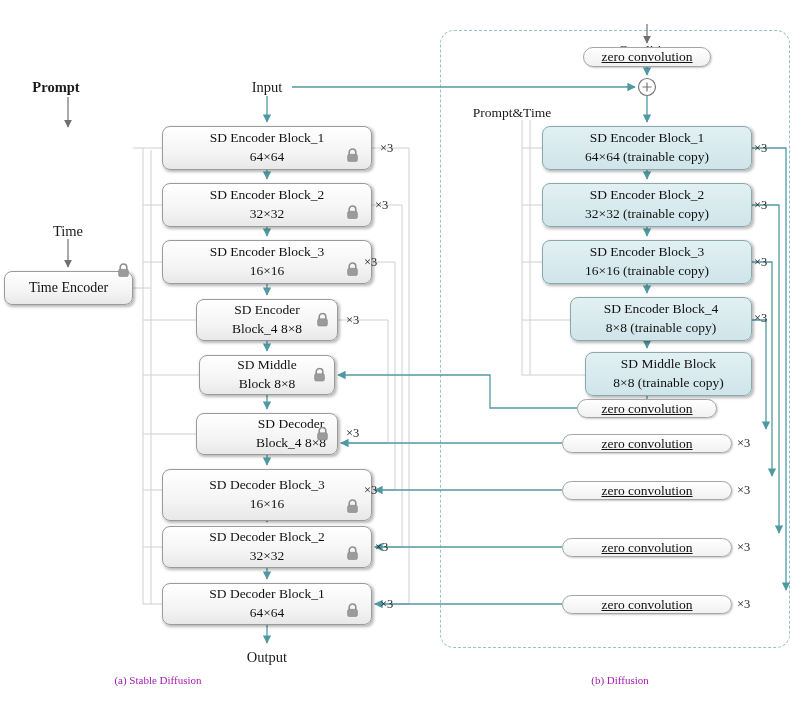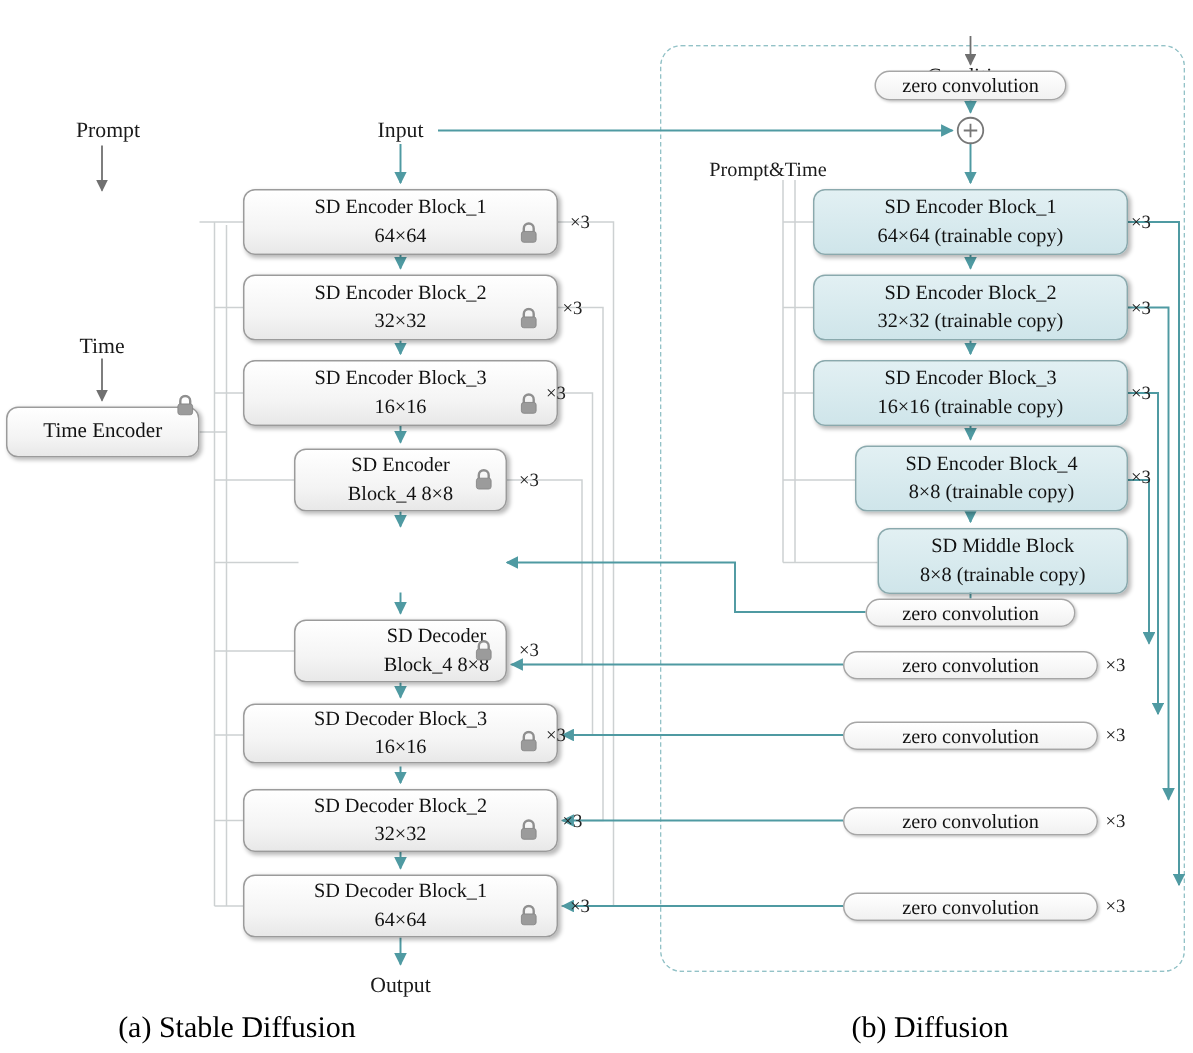--- a/index.html
+++ b/index.html
@@ -2,32 +2,32 @@
 <html><head>
 <meta charset="utf-8">
 <style>
   * { margin:0; padding:0; box-sizing:border-box; }
   html,body { background:#ffffff; }
   body { font-family:"Liberation Serif", serif; color:#111; }
   .canvas { position:relative; width:795px; height:702px; background:#fff; overflow:hidden; }
   .wires { position:absolute; left:0; top:0; pointer-events:none; }
   .lbl { position:absolute; transform:translateX(-50%); font-size:14.5px; white-space:nowrap; color:#1a1a1a; }
   .lbl.small { font-size:13.5px; }
-  .cap { position:absolute; transform:translateX(-50%); font-size:20px; color:#000000; white-space:nowrap; }
+  .cap { position:absolute; transform:translateX(-50%); font-size:11px; color:#a21caf; white-space:nowrap; }
   .box { position:absolute; border:1px solid #9b9b9b; border-radius:8px;
          background:linear-gradient(180deg,#ffffff 0%,#f4f4f4 62%,#e8e8e8 100%);
          box-shadow:1.5px 1.5px 3px rgba(0,0,0,0.28);
          display:flex; flex-direction:column; justify-content:center; align-items:center;
          font-size:13.5px; line-height:1.4; text-align:center; }
   .box.trainable { background:linear-gradient(180deg,#e2f0f3 0%,#cfe5ea 100%); border-color:#8aa9ad; }
   .box.encoder { font-size:14px; }
   .pill { position:absolute; border:1px solid #a6a6a6; border-radius:10px;
           background:linear-gradient(180deg,#ffffff,#f1f1f1);
           box-shadow:1px 1px 2px rgba(0,0,0,0.22);
-          font-size:13.5px; text-align:center; color:#111; }
+          font-size:13.5px; text-align:center; color:#111;text-decoration:underline; }
   .x3 { position:absolute; font-size:12.5px; color:#222; white-space:nowrap; }
   .lock { position:absolute; }
   .lock-br { right:12px; bottom:6px; }
   .lock-cr { right:8px; top:50%; transform:translateY(-50%); }
   .lock-tr { right:2px; top:-9px; }
   .dashed-frame { position:absolute; left:440px; top:30px; width:350px; height:618px;
                   border:1.6px dashed #93c2c7; border-radius:14px; }
 </style>
 </head>
 <body>
@@ -107,21 +107,21 @@
       <path d="M752,205 H779 V533" marker-end="url(#mT)"></path>
       <path d="M752,148 H786 V590" marker-end="url(#mT)"></path>
     </g>
 
     <g>
       <circle cx="647" cy="87" r="8.5" fill="#ffffff" stroke="#777777" stroke-width="1.2"></circle>
       <path d="M642.5,87 H651.5 M647,82.5 V91.5" stroke="#777777" stroke-width="1.2" fill="none"></path>
     </g>
   </svg>
 
-  <div class="lbl" style="left:72px; top:79px;">Prompt</div>
+  <div class="lbl" style="left:56px; top:79px;font-weight:bold;">Prompt</div>
   <div class="lbl" style="left:68px; top:223px;">Time</div>
   <div class="lbl" style="left:267px; top:79px;">Input</div>
   <div class="lbl" style="left:267px; top:649px;">Output</div>
   <div class="lbl" style="left:647px; top:7px;margin-top:36px;">Condition</div>
   <div class="lbl small" style="left:512px; top:105px;">Prompt&amp;Time</div>
 
   <div class="box encoder" style="left:4px; top:271px; width:129px; height:34px;">
     <div>Time Encoder</div>
     <svg class="lock lock-tr" width="13" height="15" viewBox="0 0 13 15">
       <path d="M3.2,6.5 V4.3 a3.3,3.3 0 0 1 6.6,0 V6.5" fill="none" stroke="#8f8f8f" stroke-width="1.6"></path>
@@ -154,29 +154,37 @@
       </svg>
   </div>
   <div class="box" style="left:196px; top:299px; width:142px; height:42px;">
     <div>SD Encoder</div>
     <div>Block_4 8×8</div>
     <svg class="lock lock-cr" width="13" height="15" viewBox="0 0 13 15">
         <path d="M3.2,6.5 V4.3 a3.3,3.3 0 0 1 6.6,0 V6.5" fill="none" stroke="#8f8f8f" stroke-width="1.6"></path>
         <rect x="1.6" y="6.3" width="9.8" height="7.2" rx="1.6" fill="#9b9b9b" stroke="#868686" stroke-width="0.6"></rect>
       </svg>
   </div>
+  <div class="box" style="left:199px; top:355px; width:136px; height:40px;">
+    <div>SD Middle</div>
+    <div>Block 8×8</div>
+    <svg class="lock lock-cr" width="13" height="15" viewBox="0 0 13 15">
+        <path d="M3.2,6.5 V4.3 a3.3,3.3 0 0 1 6.6,0 V6.5" fill="none" stroke="#8f8f8f" stroke-width="1.6"></path>
+        <rect x="1.6" y="6.3" width="9.8" height="7.2" rx="1.6" fill="#9b9b9b" stroke="#868686" stroke-width="0.6"></rect>
+      </svg>
+  </div>
   <div class="box" style="left:196px; top:413px; width:142px; height:42px;padding-left:48px;">
     <div>SD Decoder</div>
     <div>Block_4 8×8</div>
     <svg class="lock lock-cr" width="13" height="15" viewBox="0 0 13 15">
         <path d="M3.2,6.5 V4.3 a3.3,3.3 0 0 1 6.6,0 V6.5" fill="none" stroke="#8f8f8f" stroke-width="1.6"></path>
         <rect x="1.6" y="6.3" width="9.8" height="7.2" rx="1.6" fill="#9b9b9b" stroke="#868686" stroke-width="0.6"></rect>
       </svg>
   </div>
-  <div class="box" style="left:162px; top:469px; width:210px; height:40px;">
+  <div class="box" style="left:162px; top:469px; width:210px; height:52px;">
     <div>SD Decoder Block_3</div>
     <div>16×16</div>
     <svg class="lock lock-br" width="13" height="15" viewBox="0 0 13 15">
         <path d="M3.2,6.5 V4.3 a3.3,3.3 0 0 1 6.6,0 V6.5" fill="none" stroke="#8f8f8f" stroke-width="1.6"></path>
         <rect x="1.6" y="6.3" width="9.8" height="7.2" rx="1.6" fill="#9b9b9b" stroke="#868686" stroke-width="0.6"></rect>
       </svg>
   </div>
   <div class="box" style="left:162px; top:526px; width:210px; height:42px;">
     <div>SD Decoder Block_2</div>
     <div>32×32</div>

